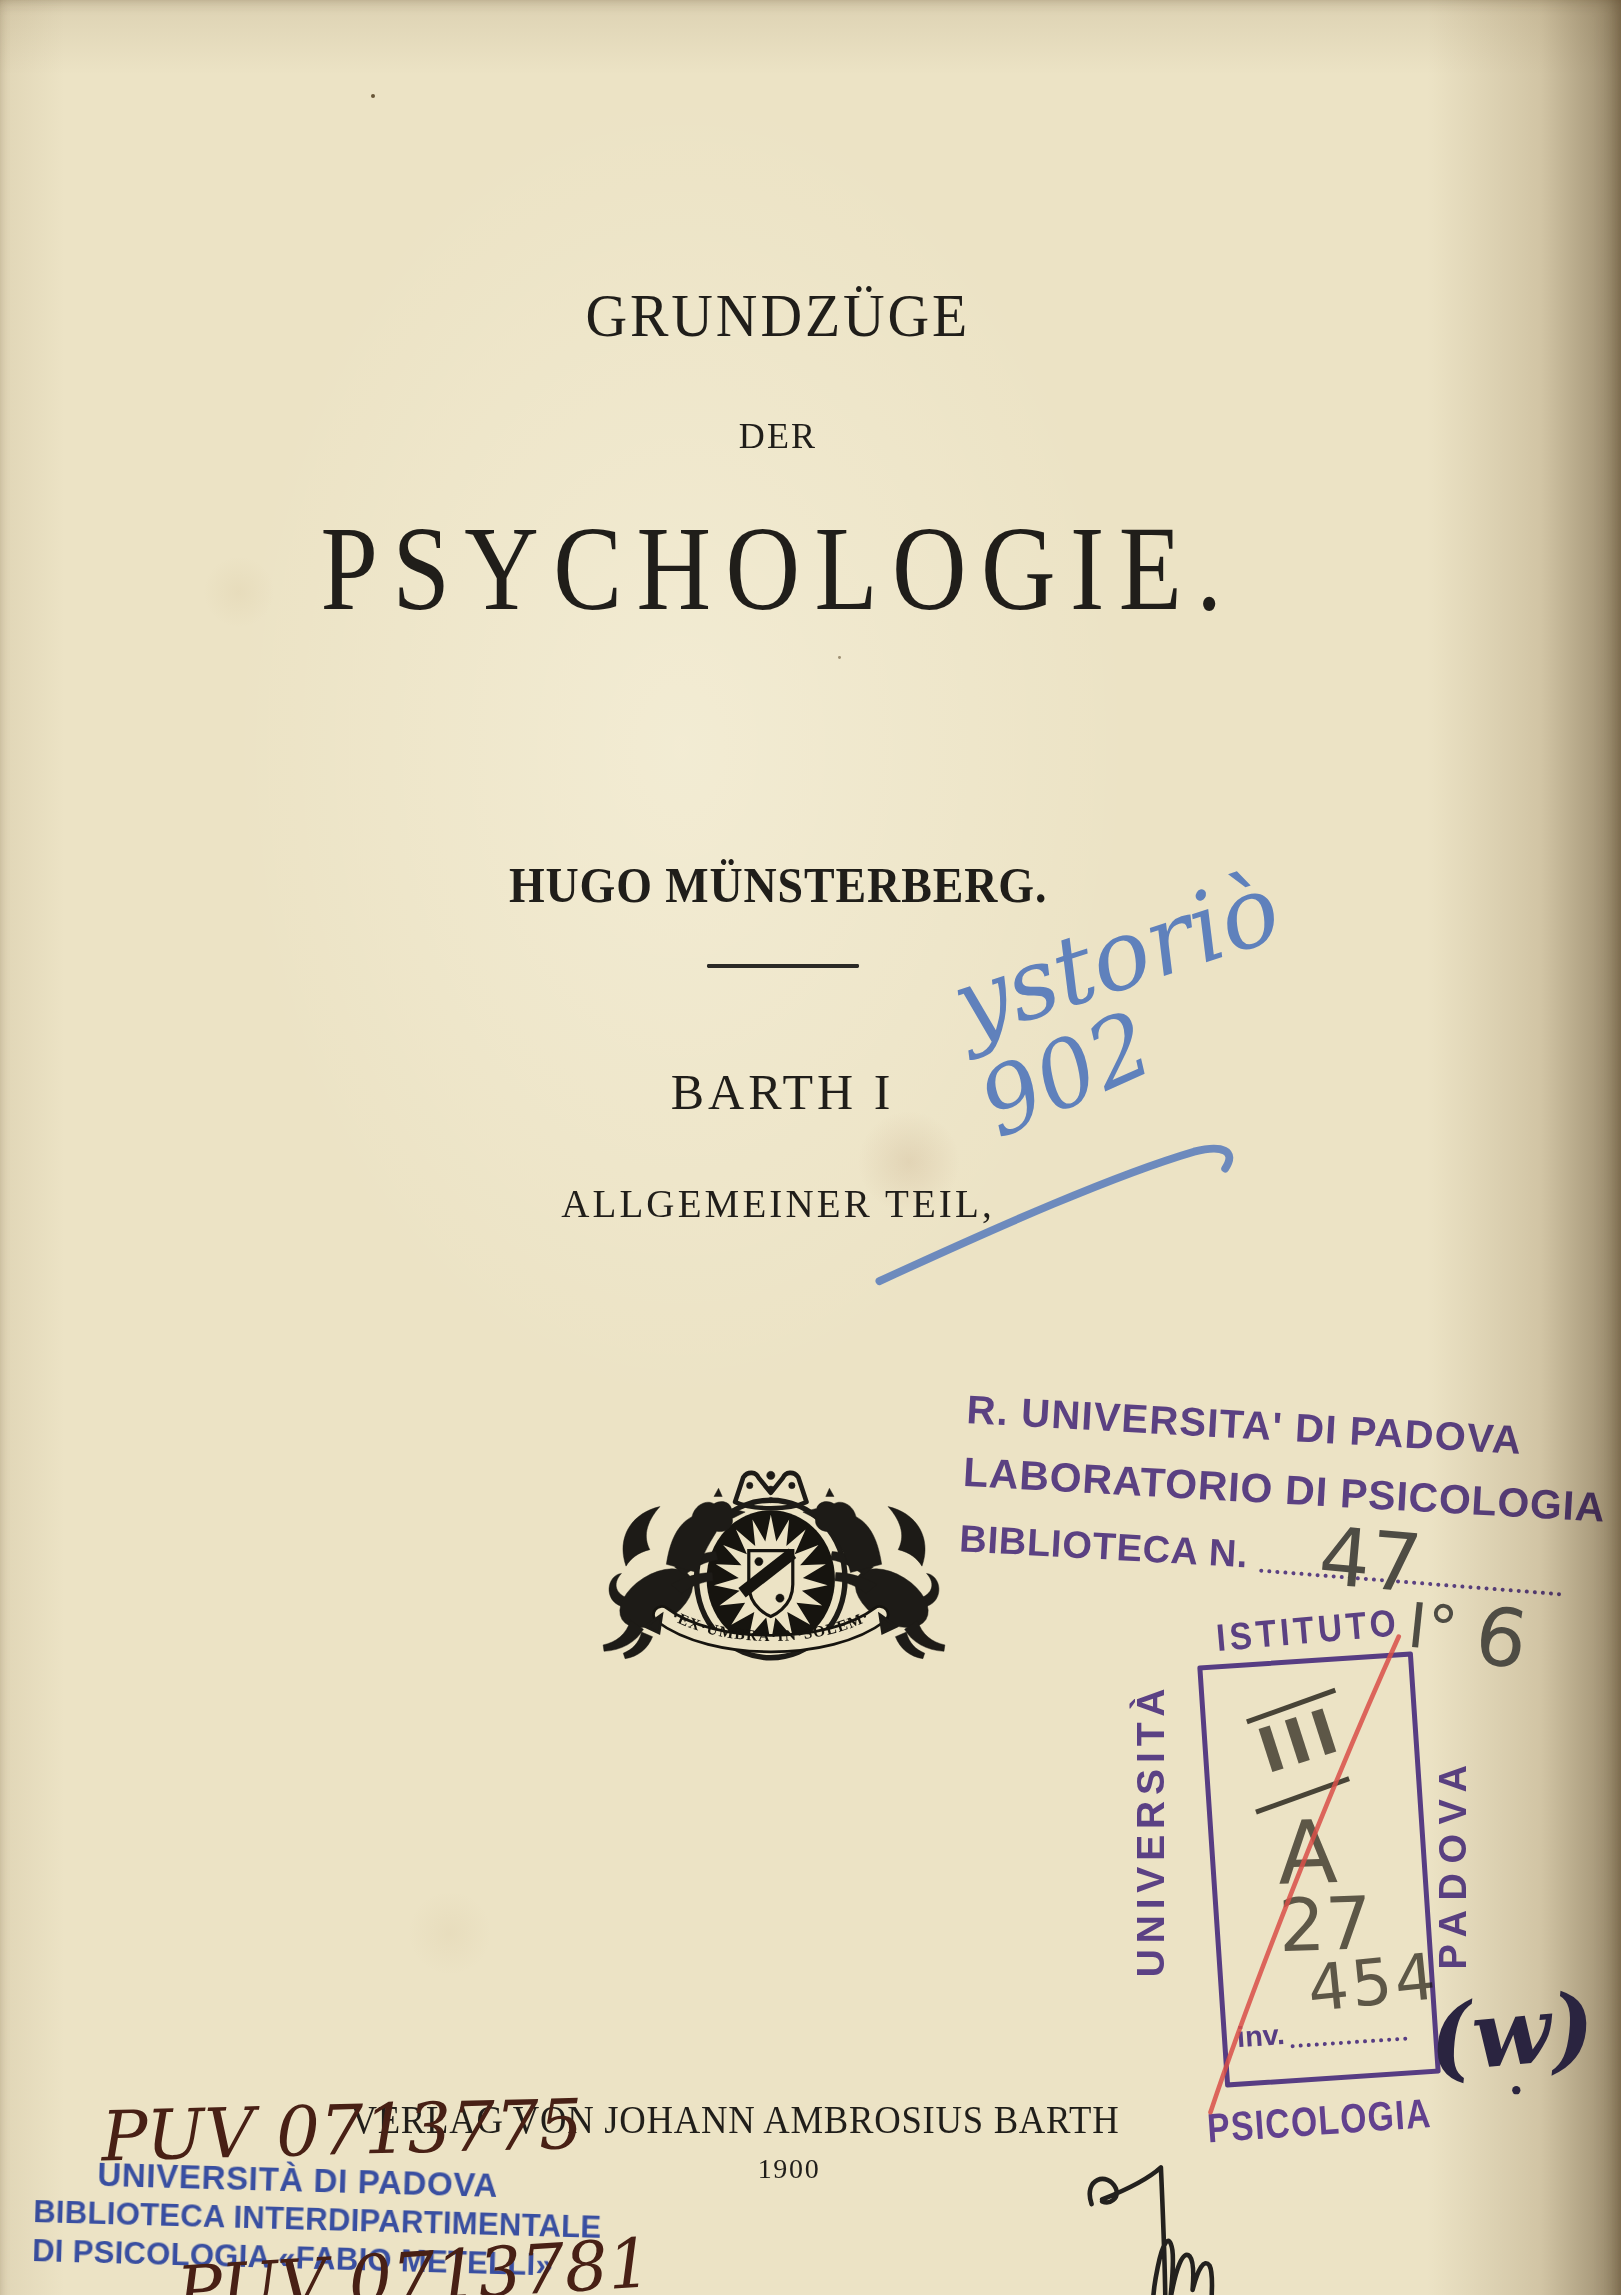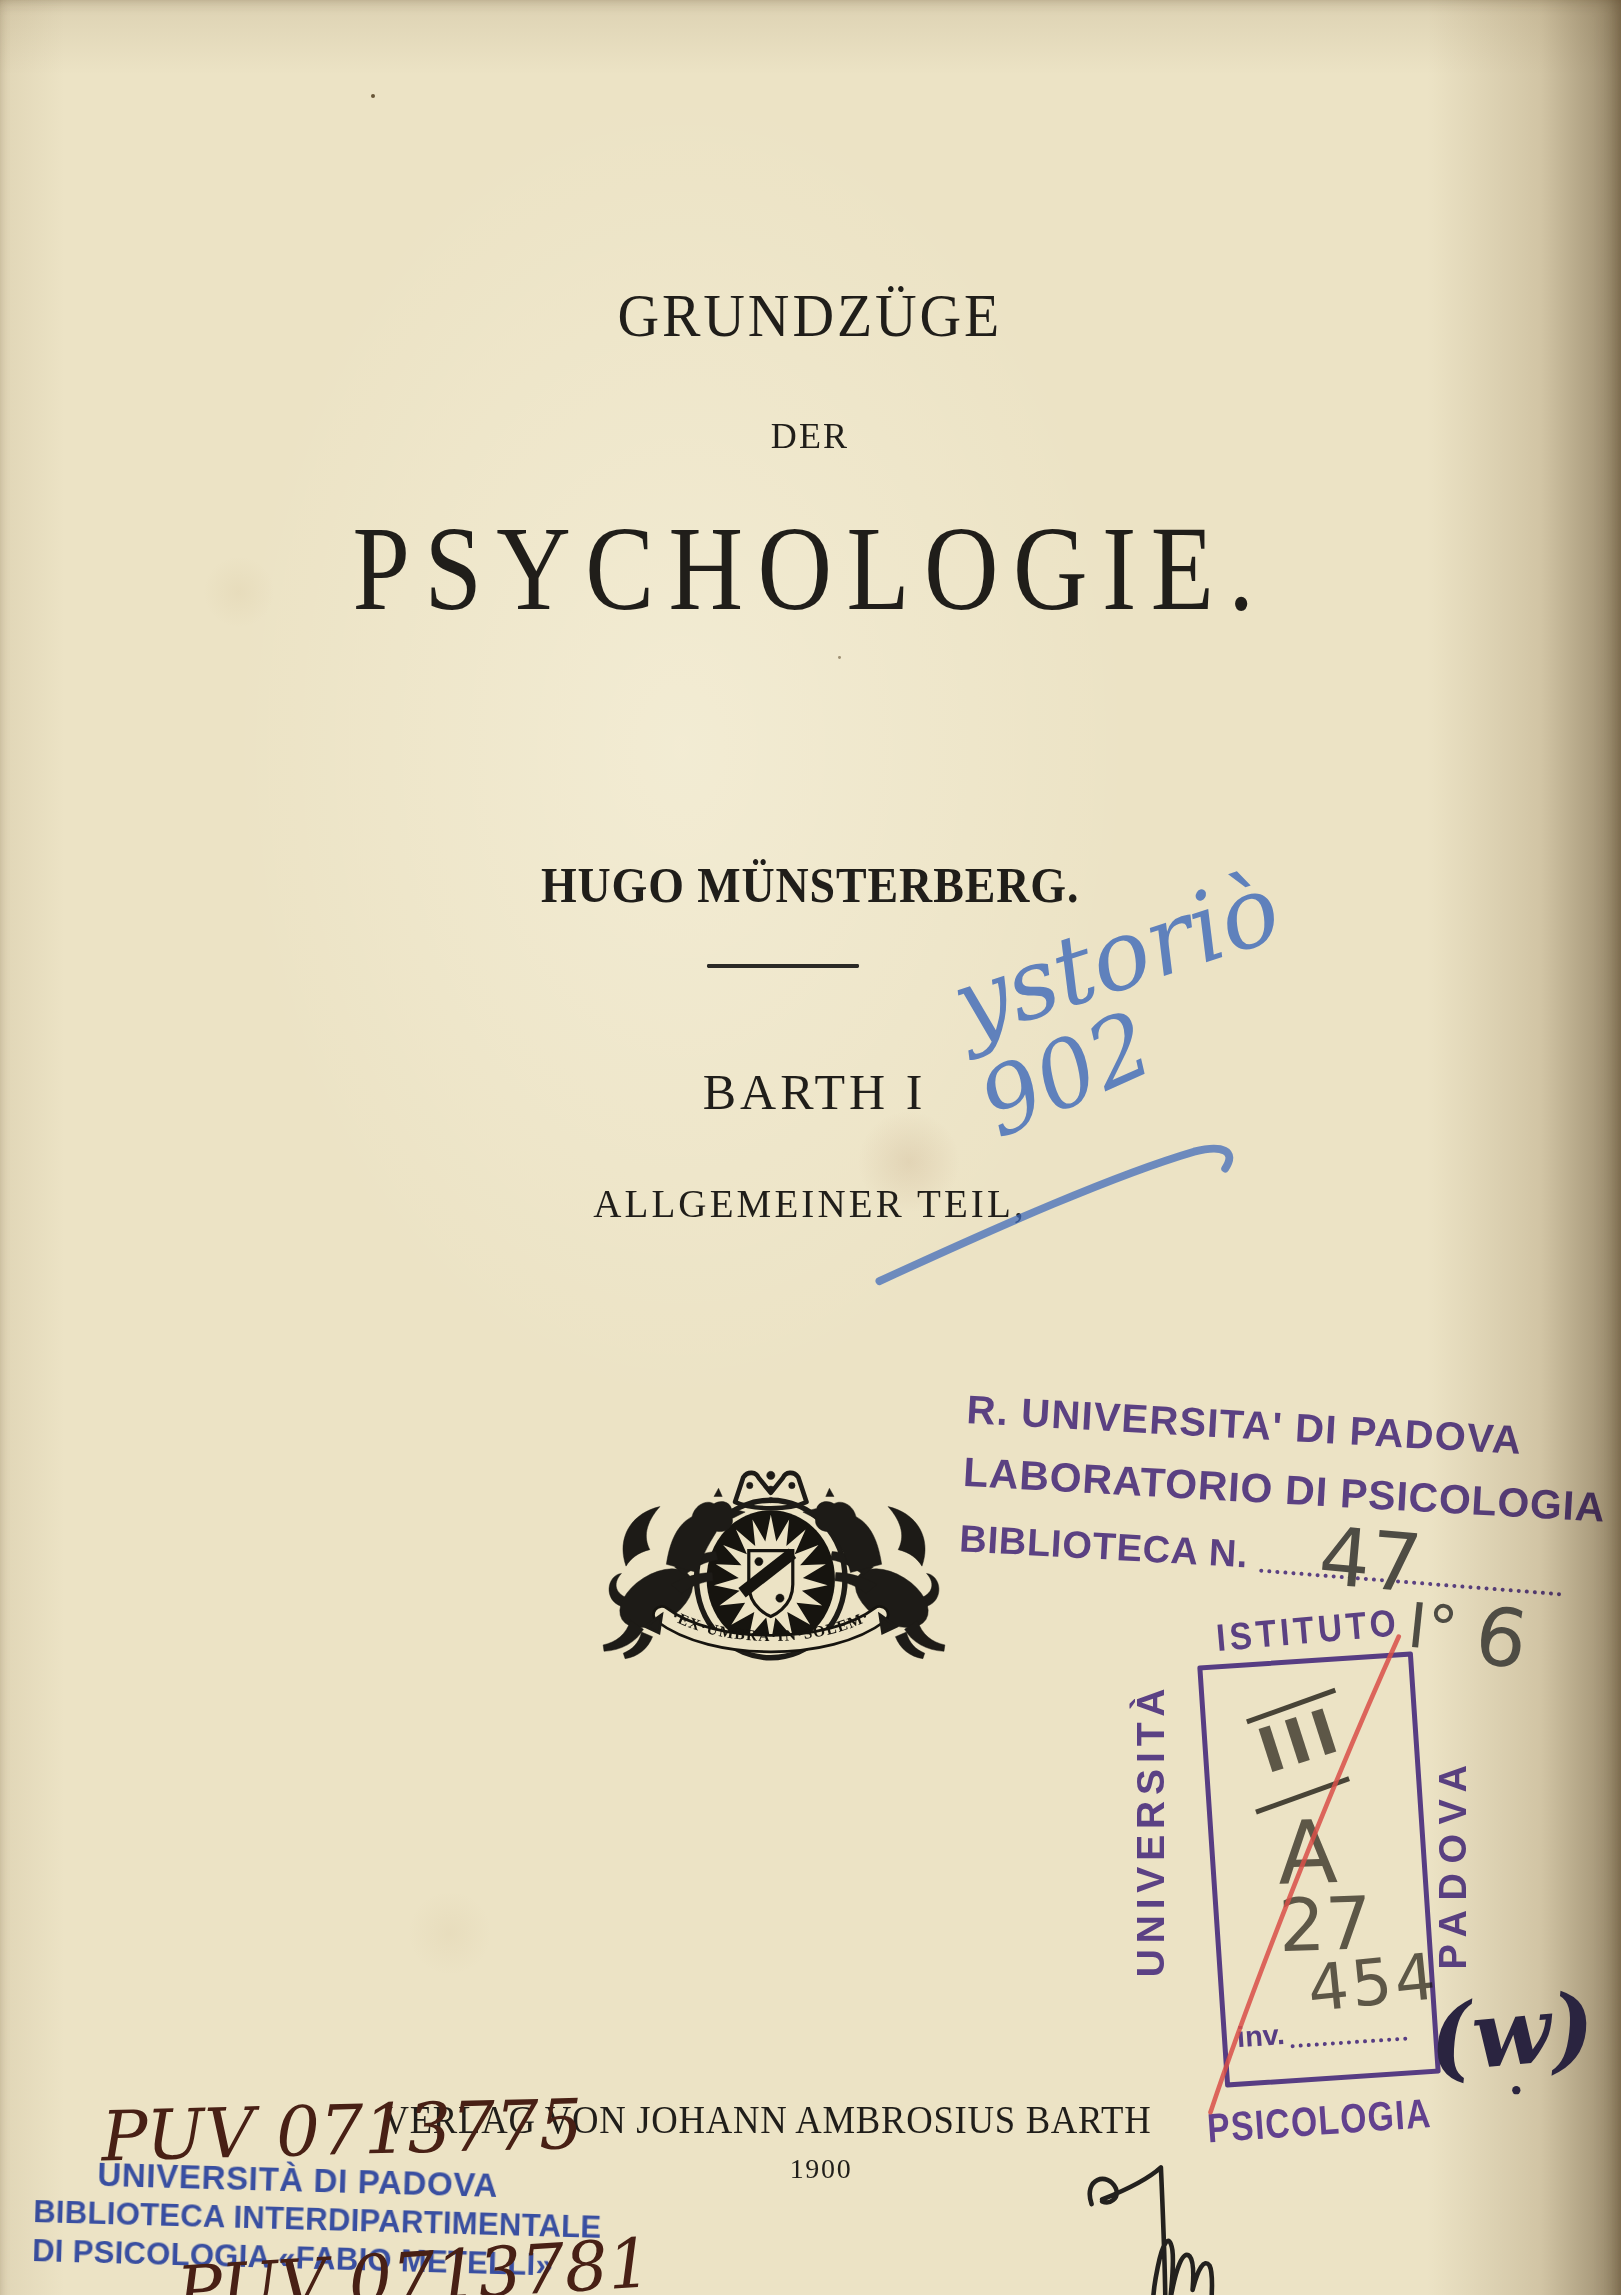--- a/index.html
+++ b/index.html
@@ -14,21 +14,21 @@
       linear-gradient(180deg, rgba(110,85,45,.12) 0%, rgba(110,85,45,0) 3%, rgba(110,85,45,0) 96%, rgba(95,72,38,.28) 100%),
       #ece3c5;
     box-shadow: inset -13.8px 0 21px -9.2px rgba(70,50,25,.45),
                 inset 6.4px 0 13.8px -11px rgba(90,70,40,.28),
                 inset 0 8.3px 15.6px -12px rgba(90,70,40,.30),
                 inset 0 -12px 18.4px -10px rgba(90,70,40,.35);
     font-family:"Liberation Serif", serif;
   }
   .center-line{position:absolute; left:0; text-align:center; color:#201e1a; white-space:nowrap;}
   .center-line > span{display:inline-block;}
-  .lp{font-family:"Liberation Serif", serif;padding-left:32px;}
+  .lp{font-family:"Liberation Serif", serif;}
   
   #t-grundzuege{top:280px;  width:1556px; font-size:62px; letter-spacing:.05em;}
   #t-grundzuege > span{transform:scaleX(.93);}
   #t-der       {top:415px;  width:1556px; font-size:36px;  letter-spacing:.06em;}
   #t-psych     {top:500px; width:1556px; font-size:120px; letter-spacing:.14em;}
   #t-psych > span{transform:scaleX(.86);}
   #t-von       {top:709px; width:1506px; font-size:32px;  letter-spacing:.05em;}
   #t-author    {top:856px; width:1556px; font-size:51px; font-weight:bold; letter-spacing:.02em;}
   #t-author > span{transform:scaleX(.90);}
   #t-band      {top:1063px; width:1565px; font-size:50px; letter-spacing:.08em;}

